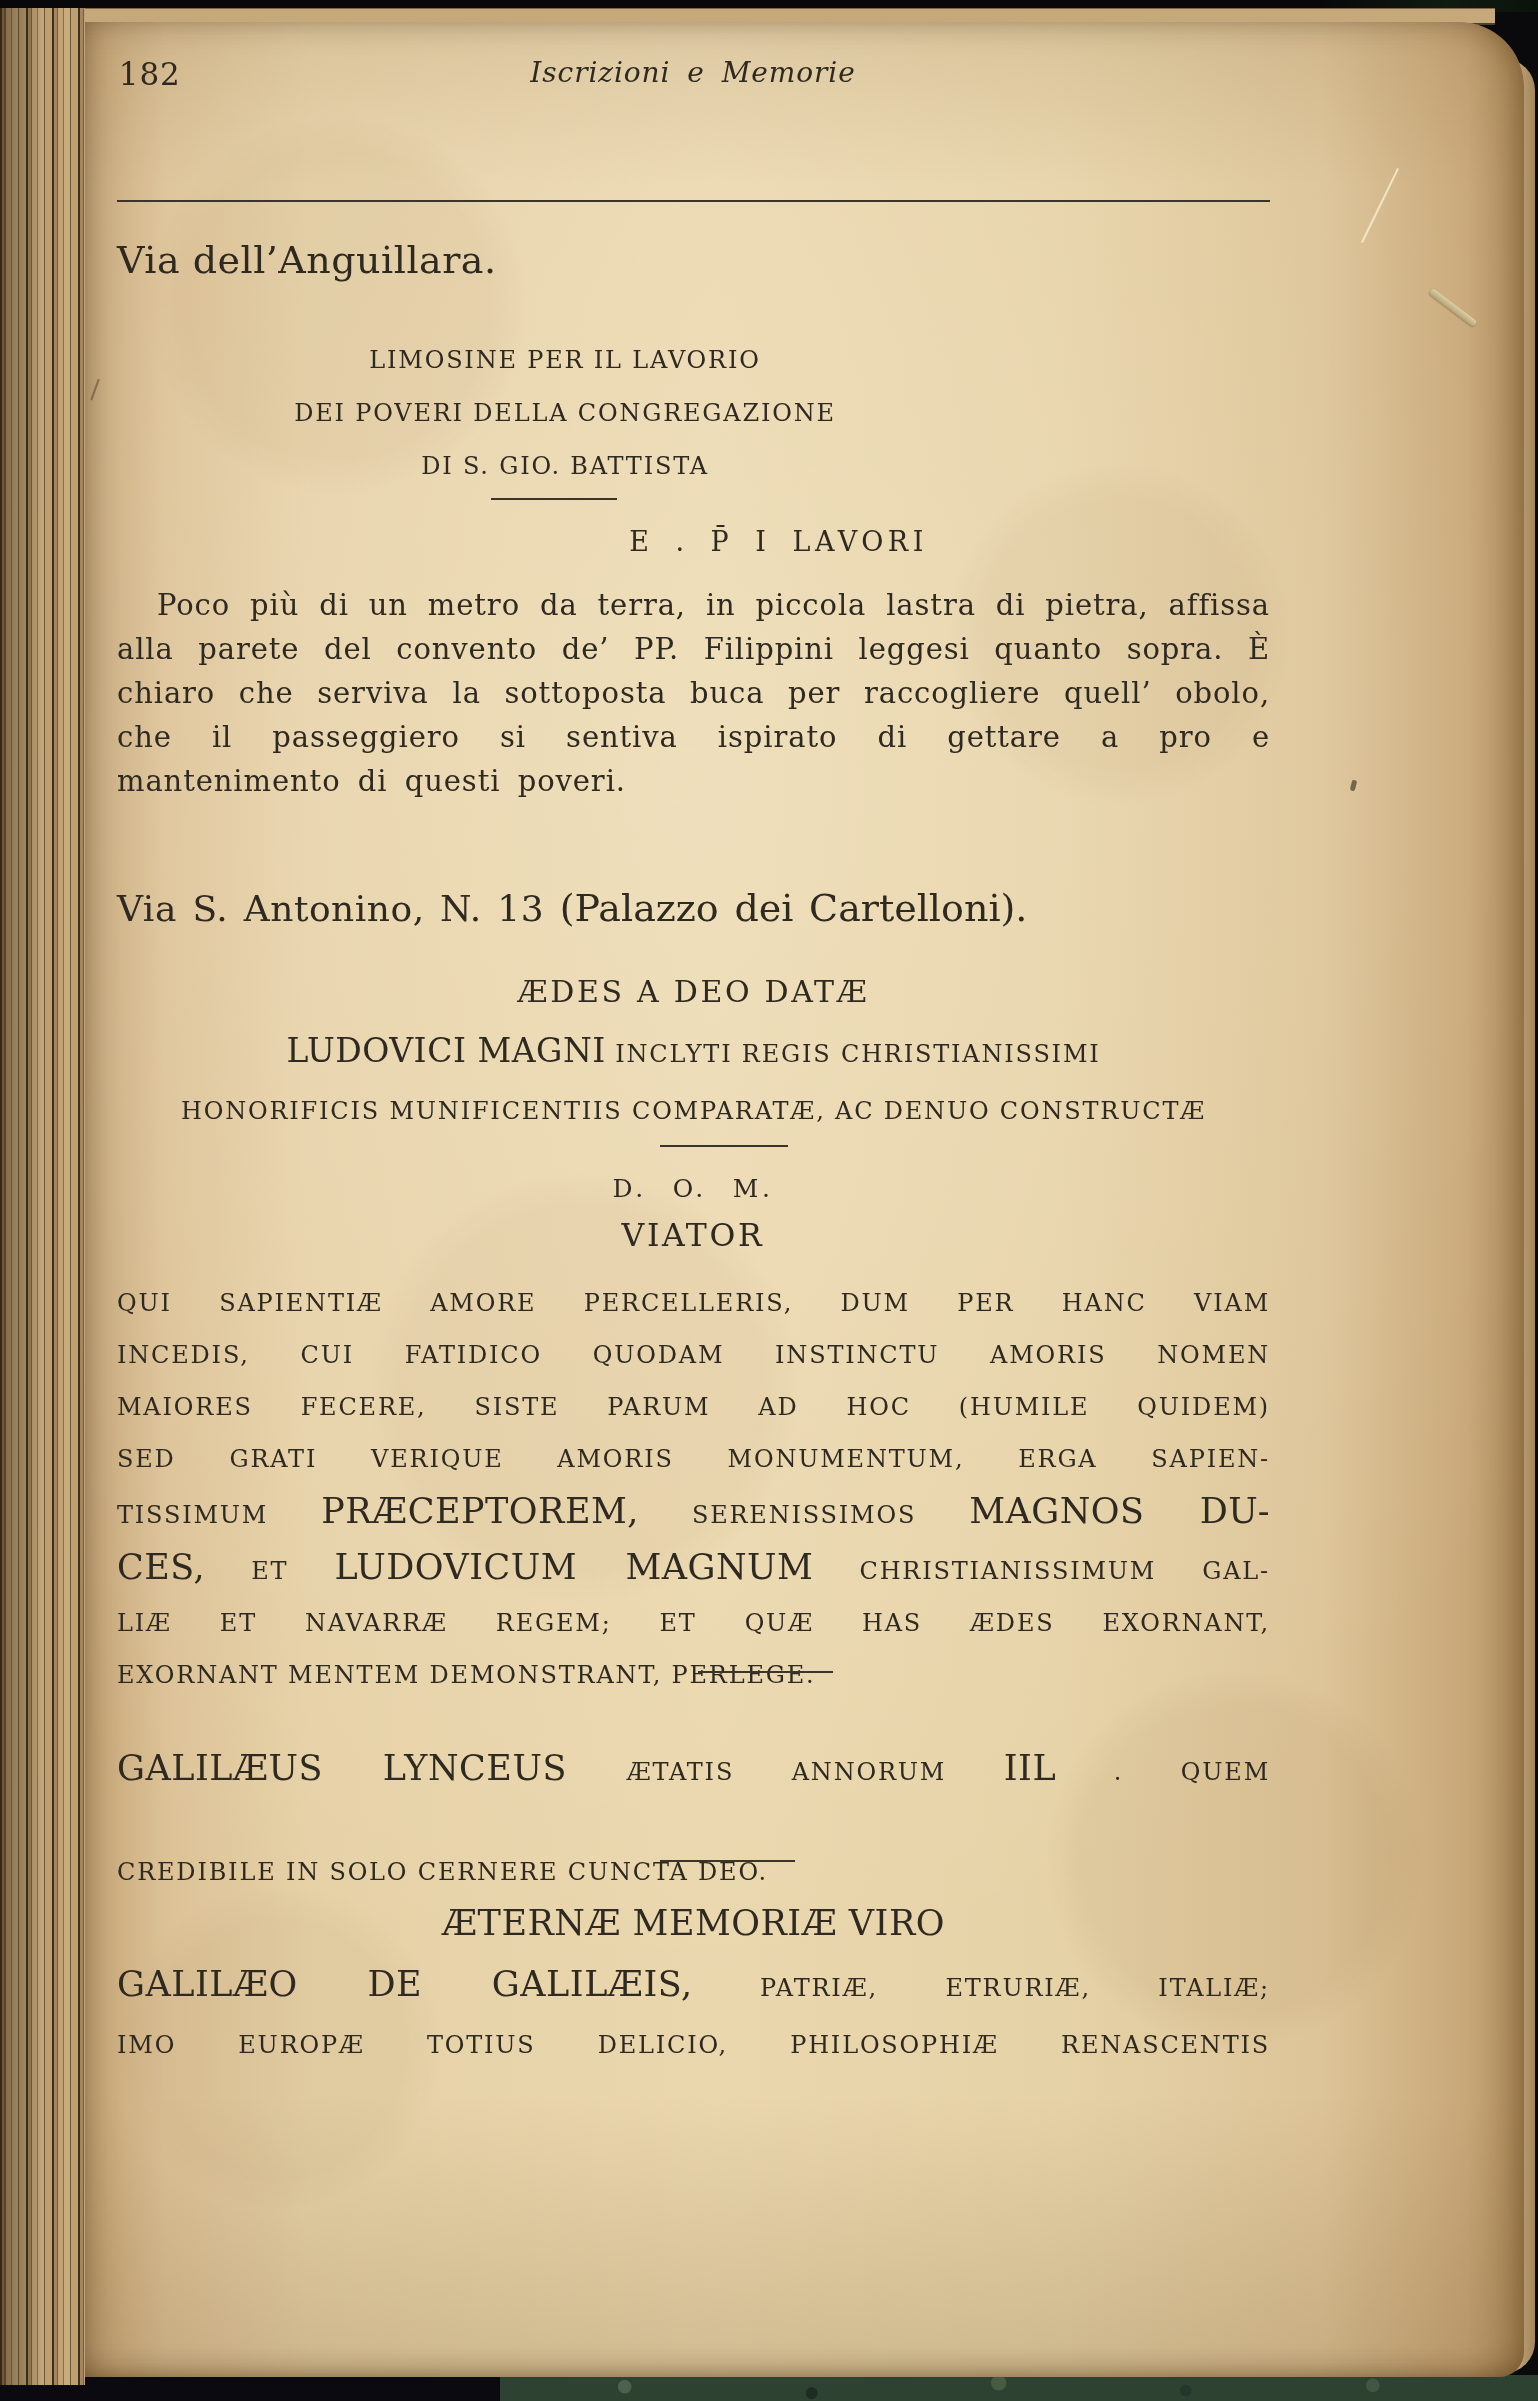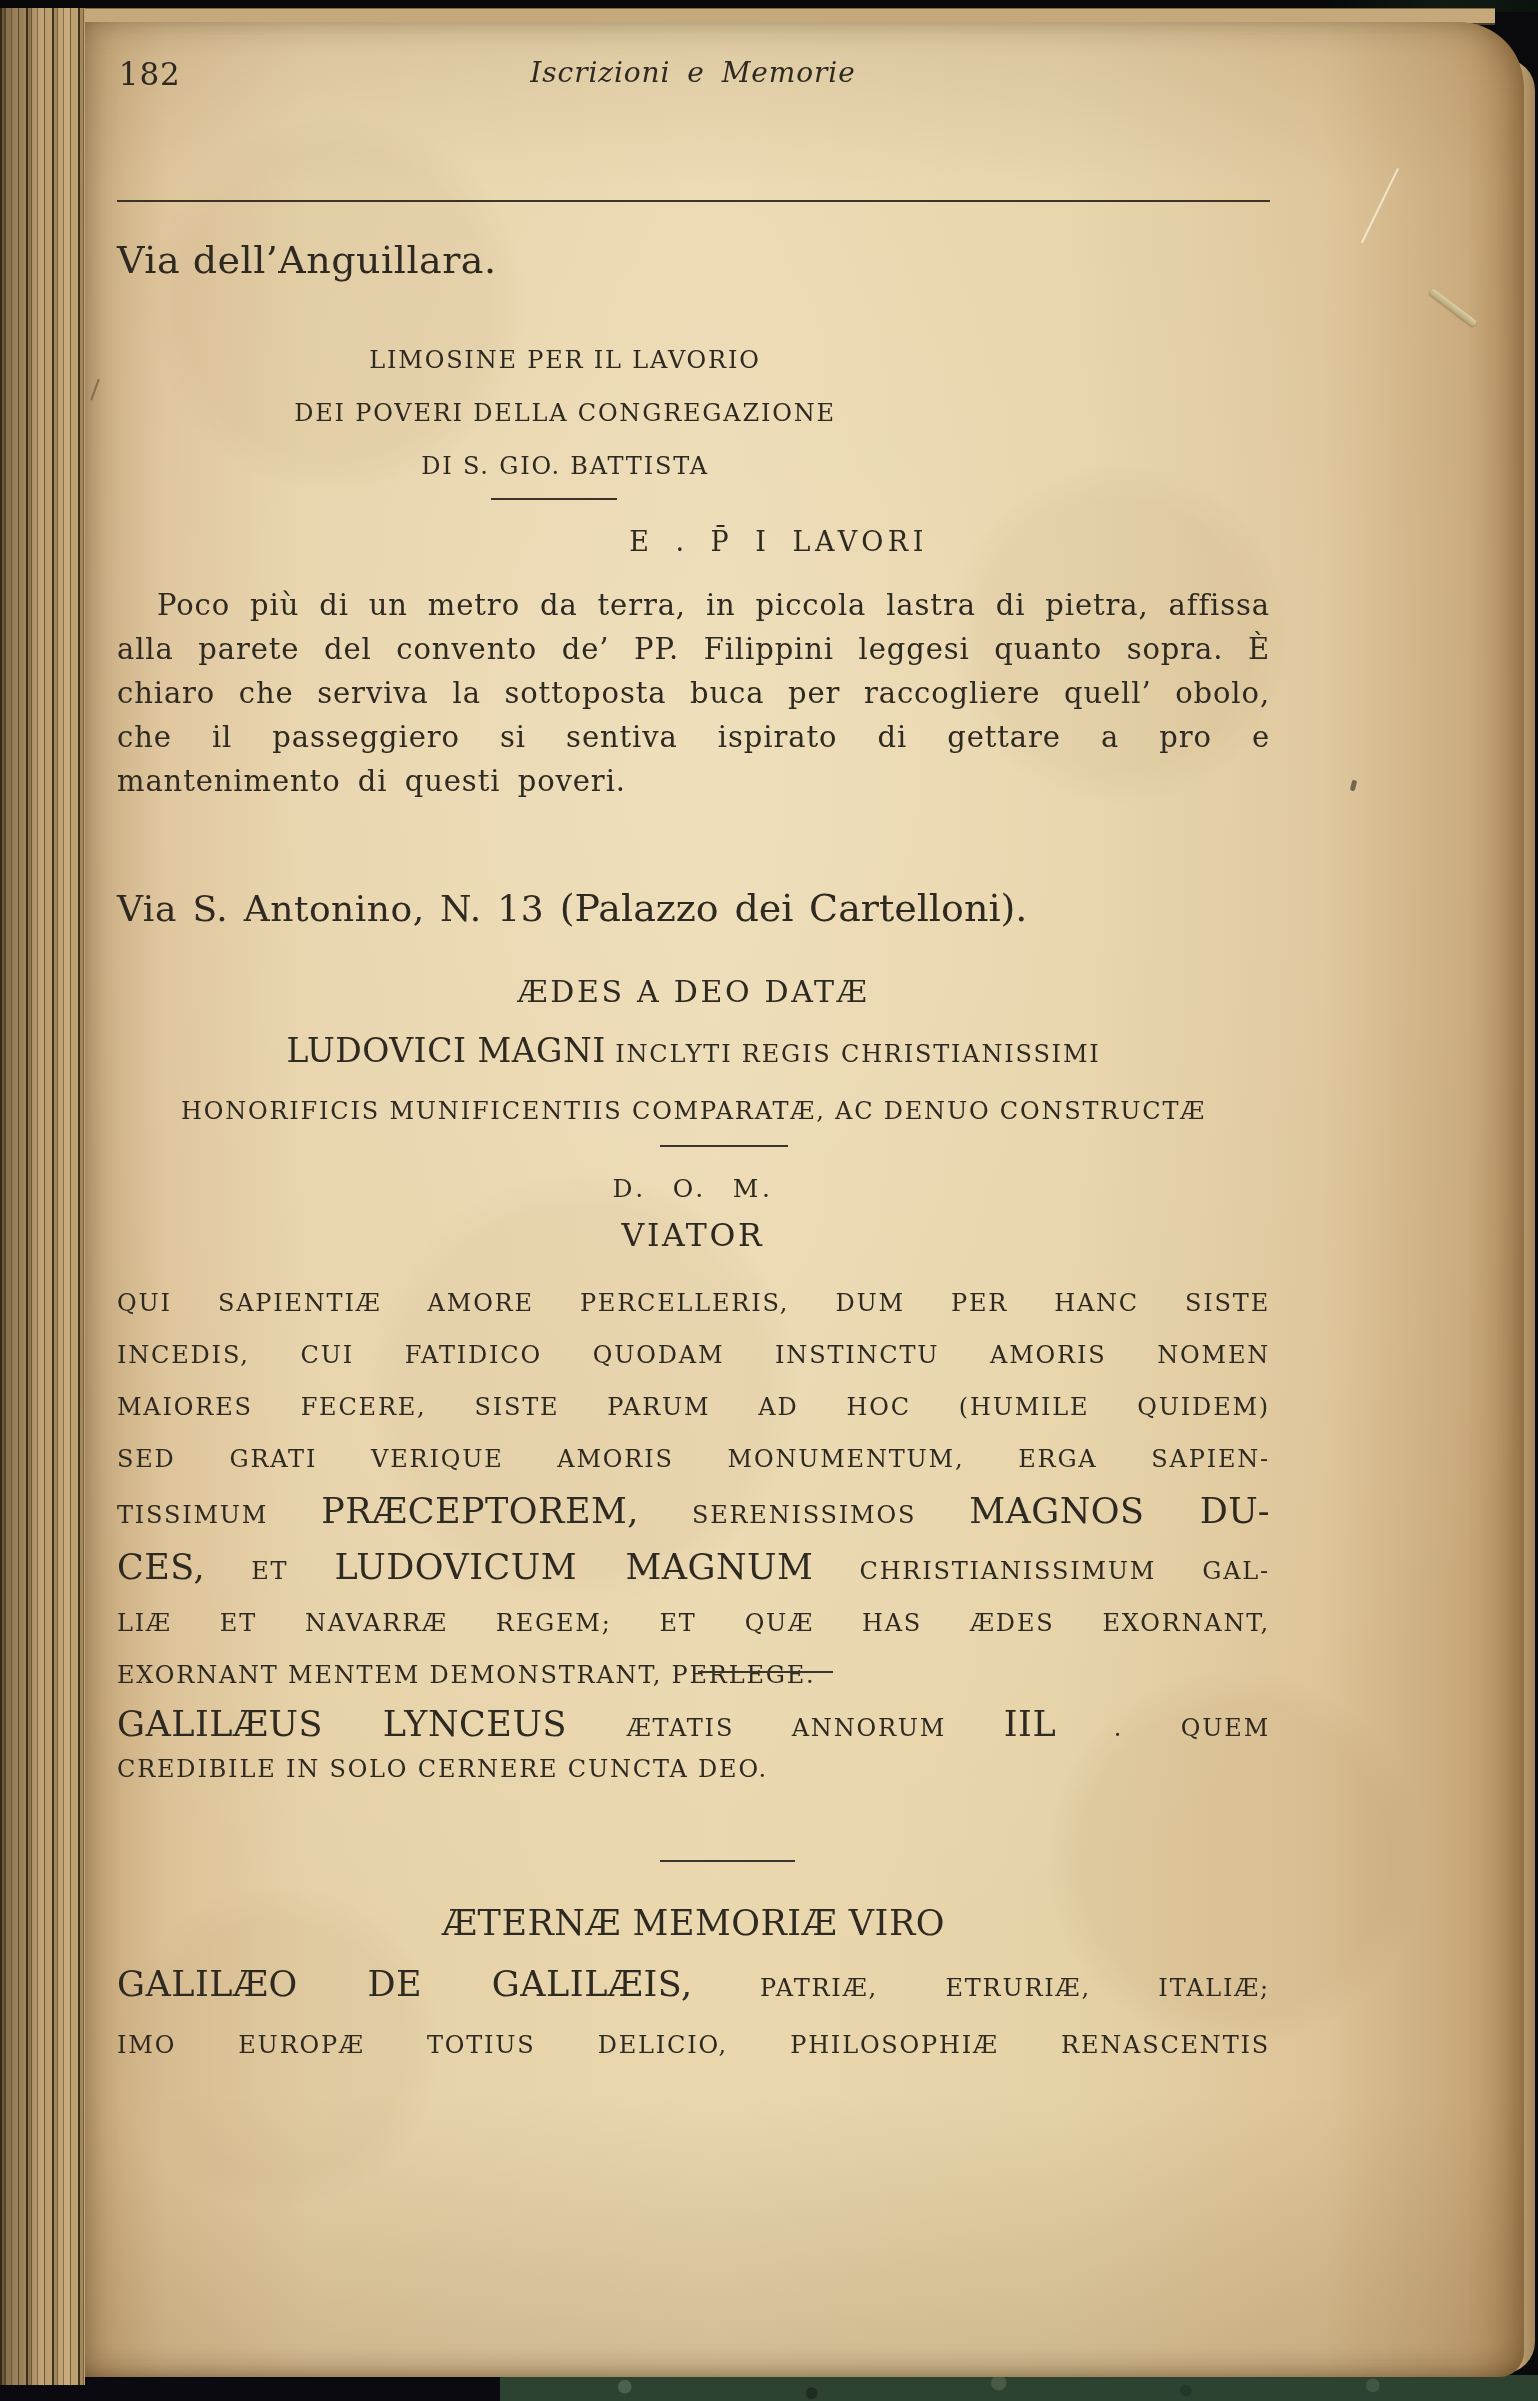--- a/index.html
+++ b/index.html
@@ -83,21 +83,21 @@
   .aedes{left:117px;top:965px;width:1153px;}
   .aedes .caps-line{line-height:54px;}
   .aedes .seg-lg{font-size:33px;}
   .aedes .first .seg-lg{font-size:30px;letter-spacing:2.7px;margin-top:32px;}
   .dom-heading{left:117px;top:1174px;width:1152px;text-align:center;font-size:25px;
     letter-spacing:3.6px;word-spacing:14.4px;}
   .viator-heading{left:117px;top:1217px;width:1152px;text-align:center;font-size:31.5px;letter-spacing:2.7px;}
   .viator{left:117px;top:1279px;width:1153px;}
   .viator .caps-line{line-height:49px;}
   .galilaeus{left:117px;top:1705px;width:1153px;}
-  .galilaeus .caps-line{line-height:38px;}
+  .galilaeus .caps-line{line-height:68px;margin-top:29px;}
   .rule-2{left:660px;top:1145px;width:128px;}
   .rule-3{left:698px;top:1671px;width:135px;}
   .rule-4{left:660px;top:1860px;width:135px;}
   .aeternae{left:117px;top:1896px;width:1153px;}
   .aeternae .caps-line{line-height:54px;}
 
   .caps-line{white-space:nowrap;}
   .align-justify{text-align:justify;text-align-last:justify;white-space:normal;}
   .align-center{text-align:center;}
   .align-left{text-align:left;}
@@ -153,21 +153,21 @@
     <div class="abs aedes">
         <div class="caps-line align-center first"><span class="seg seg-lg">ÆDES A DEO DATÆ</span></div>
         <div class="caps-line align-center"><span class="seg seg-lg">LUDOVICI MAGNI</span><span class="seg seg-sm"> INCLYTI REGIS CHRISTIANISSIMI</span></div>
         <div class="caps-line align-center"><span class="seg seg-sm">HONORIFICIS MUNIFICENTIIS COMPARATÆ, AC DENUO CONSTRUCTÆ</span></div>
       </div>
     <div class="abs rule rule-2"></div>
 
     <div class="abs dom-heading">D. O. M.</div>
     <div class="abs viator-heading">VIATOR</div>
     <div class="abs viator">
-        <div class="caps-line align-justify first"><span class="seg seg-sm">QUI SAPIENTIÆ AMORE PERCELLERIS, DUM PER HANC SISTE</span></div>
+        <div class="caps-line align-justify first"><span class="seg seg-sm">QUI SAPIENTIÆ AMORE PERCELLERIS, DUM PER HANC VIAM</span></div>
         <div class="caps-line align-justify"><span class="seg seg-sm">INCEDIS, CUI FATIDICO QUODAM INSTINCTU AMORIS NOMEN</span></div>
         <div class="caps-line align-justify"><span class="seg seg-sm">MAIORES FECERE, SISTE PARUM AD HOC (HUMILE QUIDEM)</span></div>
         <div class="caps-line align-justify"><span class="seg seg-sm">SED GRATI VERIQUE AMORIS MONUMENTUM, ERGA SAPIEN-</span></div>
         <div class="caps-line align-justify"><span class="seg seg-sm">TISSIMUM </span><span class="seg seg-lg">PRÆCEPTOREM,</span><span class="seg seg-sm"> SERENISSIMOS </span><span class="seg seg-lg">MAGNOS DU-</span></div>
         <div class="caps-line align-justify"><span class="seg seg-lg">CES,</span><span class="seg seg-sm"> ET </span><span class="seg seg-lg">LUDOVICUM MAGNUM</span><span class="seg seg-sm"> CHRISTIANISSIMUM GAL-</span></div>
         <div class="caps-line align-justify"><span class="seg seg-sm">LIÆ ET NAVARRÆ REGEM; ET QUÆ HAS ÆDES EXORNANT,</span></div>
         <div class="caps-line align-left"><span class="seg seg-sm">EXORNANT MENTEM DEMONSTRANT, PERLEGE.</span></div>
       </div>
     <div class="abs rule rule-3"></div>
 

